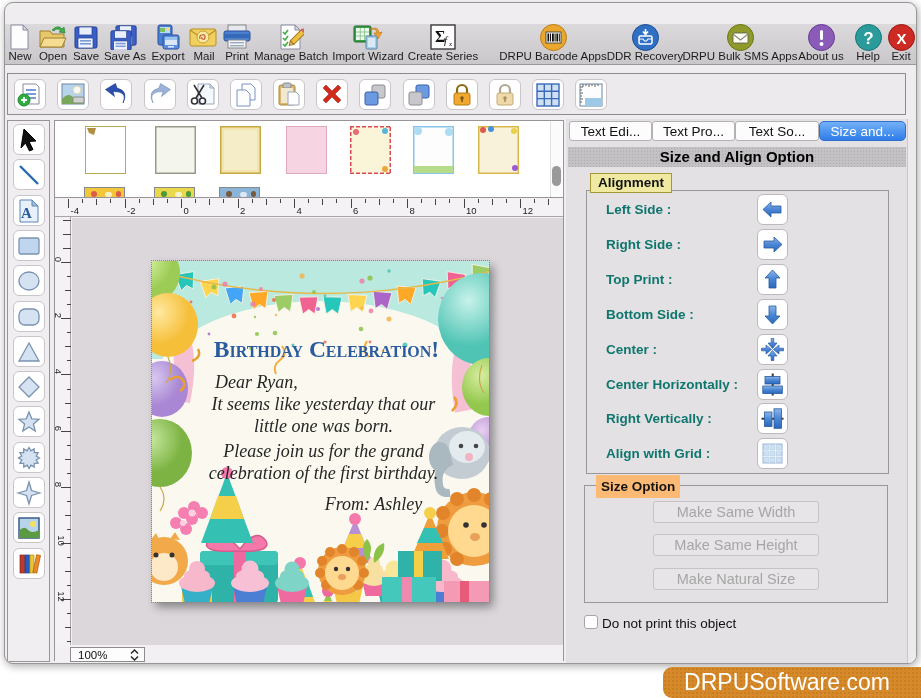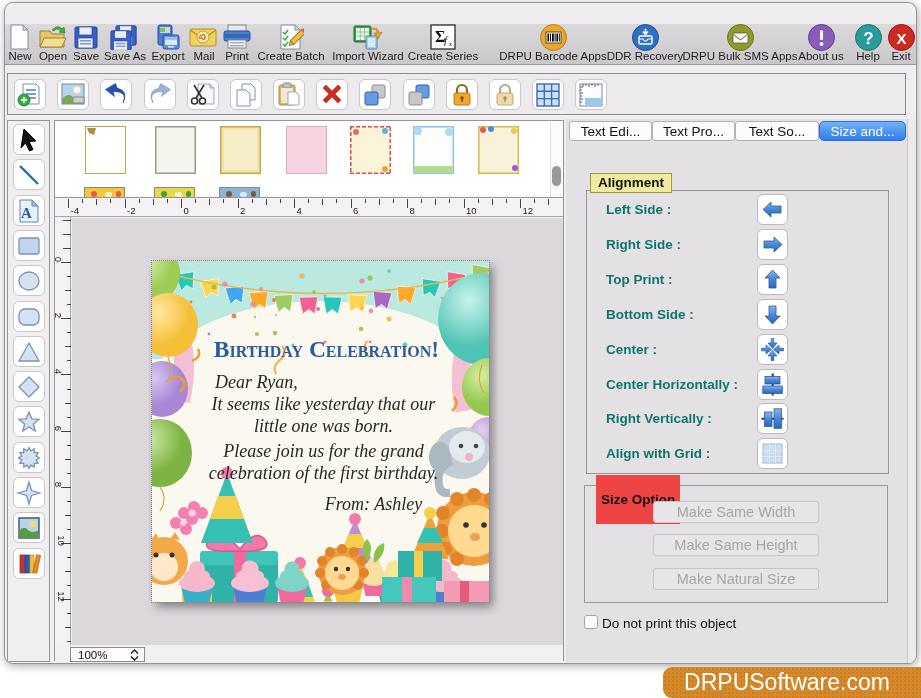--- a/index.html
+++ b/index.html
@@ -31,21 +31,21 @@
 .ctext{position:absolute;width:337px;text-align:center;font-family:"Liberation Serif",serif;color:#262626;}
 #panel{position:absolute;left:561px;top:116px;width:351px;height:545px;background:#e3e1e3;}
 .tab{position:absolute;top:2px;height:20px;background:#fcfcfc;border:1px solid #b4b0b4;font-size:13.5px;color:#111;text-align:center;line-height:19px;border-radius:3px;}
 .tabsel{background:linear-gradient(#74b1f7,#2e7de9);color:#fff;border:1px solid #2e6fd0;border-radius:5px;}
 #phead{position:absolute;left:2px;top:28px;width:338px;height:20px;background:#c3c1c3;background-image:radial-gradient(#aeacae 0.7px,transparent 0.8px);background-size:3px 3px;text-align:center;font-size:15px;font-weight:bold;color:#000;line-height:20px;}
 #algbox{position:absolute;left:20px;top:71px;width:303px;height:284px;border:1px solid #9a969a;}
 #alglab{position:absolute;left:24px;top:54px;background:#efe9a2;border:1px solid #a39a35;font-size:13.5px;font-weight:bold;color:#141414;padding:1px 7px 2px 7px;}
 .prow{position:absolute;left:40px;font-size:13.5px;color:#0f766e;font-weight:bold;}
 .pbtn{position:absolute;left:191px;width:31px;height:31px;background:#fff;border:1px solid #bdb9bd;border-radius:6px;}
 #szbox{position:absolute;left:18px;top:366px;width:304px;height:118px;border:1px solid #9a969a;}
-#szlab{position:absolute;left:30px;top:356px;background:#ef4444;font-size:13.5px;font-weight:bold;color:#141414;padding:17px 5px;}
+#szlab{position:absolute;left:30px;top:356px;background:#fdba74;font-size:13.5px;font-weight:bold;color:#141414;padding:4px 5px;}
 .szbtn{position:absolute;left:87px;width:166px;height:22px;background:#e7e5e7;border:1px solid #c6c2c6;border-radius:3px;font-size:14.5px;color:#a6a6a6;text-align:center;line-height:21px;}
 #chk{position:absolute;left:18px;top:496px;width:14px;height:14px;background:#fff;border:1px solid #a8a4a8;border-radius:3px;}
 #chklab{position:absolute;left:36px;top:497px;font-size:13.5px;color:#111;}
 #banner{position:absolute;left:663px;top:667px;width:258px;height:31px;background:#d5892b;background-image:radial-gradient(#c97e20 0.8px,transparent 0.9px);background-size:4px 4px;border-radius:9px 0 0 9px;text-align:center;color:#fff;font-size:23px;line-height:30px;padding-right:10px;}
 </style>
 </head>
 <body>
 <div id="win">
 
 <div id="toolbar">
@@ -150,21 +150,21 @@
             <path d="M5 8 l2 2 l3 -4" stroke="#3fae49" stroke-width="1.6" fill="none"></path>
             <path d="M5 14 l2 2 l3 -4" stroke="#3fae49" stroke-width="1.6" fill="none"></path>
             <path d="M5 20 l2 2 l3 -4" stroke="#3fae49" stroke-width="1.6" fill="none"></path>
             <g transform="rotate(45 18 14)">
               <rect x="16" y="4" width="5" height="16" fill="#f0c040" stroke="#a07820"></rect>
               <path d="M16 20 h5 l-2.5 4 z" fill="#e8b87a" stroke="#a07820"></path>
               <rect x="16" y="2" width="5" height="3" fill="#e06060"></rect>
             </g>
           </svg>
         </div>
-        <span>Create Batch</span>
+        <span>Manage Batch</span>
       </div>
 <div class="ti" style="left:316px;width:94px;">
         <div style="height:26px;">
           <svg width="30" height="26" viewBox="0 0 30 26">
             <rect x="1" y="2" width="17" height="16" rx="1.5" fill="#3f9e49" stroke="#1c6a28"></rect>
             <rect x="3" y="4" width="13" height="12" fill="#eef8ee"></rect>
             <path d="M3 8 h13 M3 12 h13 M7.3 4 v12 M11.6 4 v12" stroke="#8fc894" stroke-width="1"></path>
             <path d="M17 6 q8 -5 9 3 l3 -1 l-4 7 l-4 -6 l3 0 q-1 -6 -7 -3 z" fill="#f0a030" stroke="#c07810" stroke-width="0.7"></path>
             <rect x="13" y="12" width="11" height="13" rx="1" fill="#a8cfe8" stroke="#5a86a8"></rect>
             <rect x="15" y="14" width="7" height="9" fill="#d8eaf5"></rect>
@@ -831,20 +831,21 @@
             <path d="M2 4.5 L5.5 1 L9 4.5" fill="none" stroke="#222" stroke-width="1.4"></path>
             <path d="M2 7.5 L5.5 11 L9 7.5" fill="none" stroke="#222" stroke-width="1.4"></path>
           </svg></div>
       </div>
 </div>
 <div id="panel">
 <div class="tab" style="left:3px;width:83px;">Text Edi...</div>
 <div class="tab" style="left:86px;width:83px;">Text Pro...</div>
 <div class="tab" style="left:169px;width:84px;">Text So...</div>
 <div class="tab tabsel" style="left:253px;width:87px;">Size and...</div>
+<div id="phead">Size and Align Option</div>
 <div id="algbox"></div>
       <div id="alglab">Alignment</div>
 <div class="prow" style="top:83px;">Left Side :</div>
 <div class="pbtn" style="top:75px;">
         <svg style="position:absolute;left:2px;top:2px;" width="25" height="25" viewBox="0 0 25 25">
           <defs>
             <linearGradient id="bg1" x1="0" y1="0" x2="0" y2="1">
               <stop offset="0" stop-color="#8ab6ea"></stop>
               <stop offset="0.5" stop-color="#4a86d4"></stop>
               <stop offset="1" stop-color="#2a68bc"></stop>

